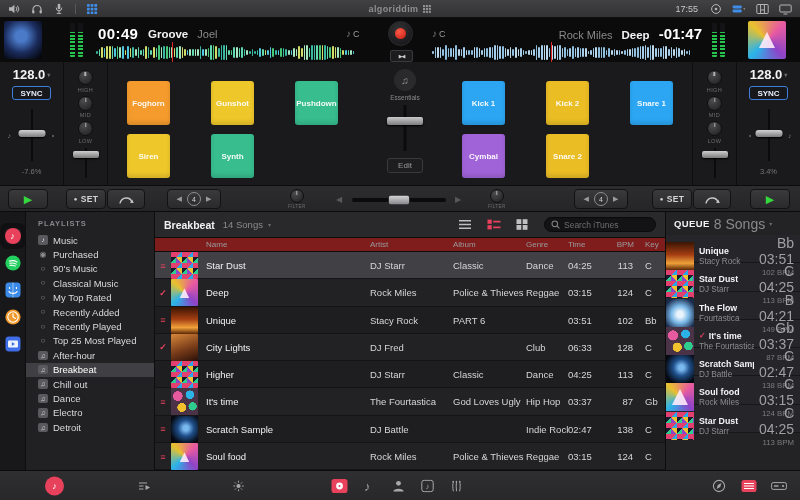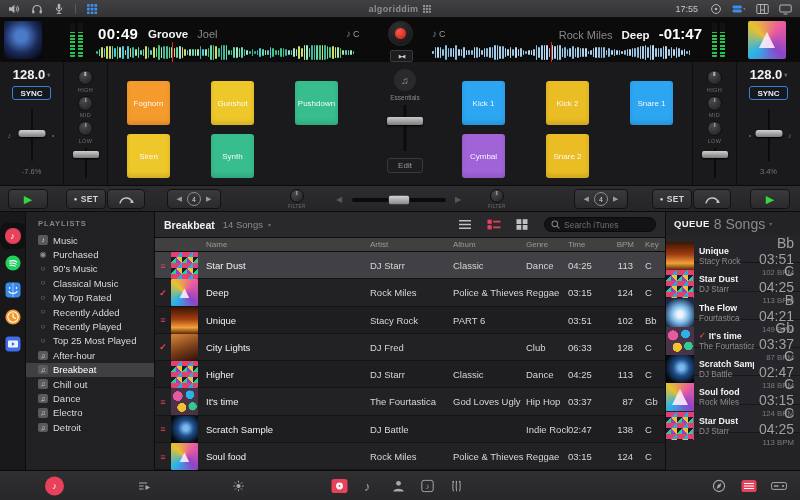--- a/index.html
+++ b/index.html
@@ -60,21 +60,21 @@
   #eqR{left:692px;border-left:1px solid #0e0e0f}
   .knob-group{display:flex;flex-direction:column;align-items:center;margin-bottom:3px}
   .knob{width:15px;height:15px;border-radius:50%;background:radial-gradient(circle at 36% 28%,#4c4c4e,#1e1e20);border:1px solid #0f0f11;position:relative;box-sizing:border-box}
   .knob::after{content:"";position:absolute;left:50%;top:1px;width:1.4px;height:4px;background:#b0b0b2;transform:translateX(-50%)}
   .knob-label{font-size:5.5px;color:#6e6e70;margin-top:1.5px;letter-spacing:.4px}
   .vol-fader{position:relative;width:30px;height:30px;margin-top:1px}
   .vol-fader::before{content:"";position:absolute;left:50%;top:0;bottom:0;width:2px;background:#0b0b0c;transform:translateX(-50%)}
   .vf-handle{position:absolute;top:3px;left:50%;transform:translateX(-50%);width:26px;height:7px;border-radius:2px;background:linear-gradient(#cecece,#7a7a7c);box-shadow:0 1px 2px #000}
   .pads{position:absolute;top:19px;display:grid;grid-template-columns:repeat(3,43px);grid-auto-rows:44px;column-gap:41px;row-gap:9px}
   #padsL{left:127px}#padsR{left:462px}
-  .pad{border-radius:3px;display:flex;align-items:center;justify-content:center;font-size:8px;font-weight:normal;color:rgba(255,255,255,.94);text-align:center;box-shadow:inset 0 -3px 4px rgba(0,0,0,.12)}
+  .pad{border-radius:3px;display:flex;align-items:center;justify-content:center;font-size:8px;font-weight:bold;color:rgba(255,255,255,.94);text-align:center;box-shadow:inset 0 -3px 4px rgba(0,0,0,.12)}
   .fxcol{position:absolute;left:378px;width:54px;top:0;bottom:0;display:flex;flex-direction:column;align-items:center}
   .fx-icon{margin-top:7px;width:22px;height:22px;border-radius:50%;background:#2a2a2c;color:#9a9a9c;font-size:10px;display:flex;align-items:center;justify-content:center}
   .fx-label{margin-top:3px;font-size:6.5px;color:#8a8a8c}
   .fx-slider{position:relative;width:38px;height:46px;margin-top:4px}
   .fx-slider::before{content:"";position:absolute;left:50%;top:0;bottom:0;width:3px;background:#0b0b0c;transform:translateX(-50%)}
   .fx-handle{position:absolute;top:12px;left:50%;transform:translateX(-50%);width:36px;height:8px;border-radius:2px;background:linear-gradient(#cacaca,#7e7e80);box-shadow:0 1px 2px #000}
   .edit-btn{margin-top:7px;font-size:8px;color:#9a9a9c;border:1px solid #3a3a3c;border-radius:3px;padding:2px 10px;background:#1d1d1f}
   
   .transport{position:absolute;top:185px;left:0;right:0;height:27px;background:linear-gradient(#2d2d2f,#252527);border-top:1px solid #0b0b0c;border-bottom:1px solid #0b0b0c;box-sizing:border-box}
   .t-btn{position:absolute;top:3px;height:20px;background:linear-gradient(#3a3a3c,#2a2a2c);border:1px solid #121214;border-radius:4px;display:flex;align-items:center;justify-content:center;box-sizing:border-box;color:#d4d4d6}
@@ -110,21 +110,21 @@
   .list-head{height:26px;background:#29292b;border-bottom:1px solid #0d0d0e;display:flex;align-items:center;padding:0 9px;gap:5px;box-sizing:border-box}
   .lh-title{font-size:10.5px;font-weight:bold;color:#f2f2f4}
   .lh-count{font-size:9.5px;color:#8a8a8c;margin-left:3px}
   .lh-carat{font-size:6px;color:#6a6a6c}
   .lh-spacer{flex:1}
   .view-ico{margin:0 5px;display:flex;align-items:center}
   .search{width:112px;height:15px;background:#131315;border:1px solid #0a0a0c;border-radius:8px;display:flex;align-items:center;padding:0 6px;gap:4px;box-sizing:border-box;margin-left:6px}
   .search input{flex:1;min-width:0;background:transparent;border:none;outline:none;color:#ccc;font-size:8.5px;font-family:inherit;padding:0}
   .search input::placeholder{color:#6e6e70}
   .tgrid{display:grid;grid-template-columns:16px 30px 1fr 83px 73px 42px 40px 34px 23px;align-items:center}
-  .col-head{height:13px;background:#404040;border-bottom:1px solid #0d0d0e;font-size:8px;color:#9a9a9c}
+  .col-head{height:13px;background:#7f1d1d;border-bottom:1px solid #0d0d0e;font-size:8px;color:#9a9a9c}
   .col-head .cn{padding-left:5px}
   .col-head .cr{text-align:right;padding-right:8px}
   .rows{flex:1;overflow:hidden}
   .trow{height:27.3px;background:#1e1e20;border-bottom:1px solid #141416;box-sizing:border-box;font-size:9.5px;color:#e4e4e6}
   .trow:nth-child(even){background:#222225}
   .trow.sel{background:#414145}
   .t-ind{text-align:center;color:#e8415c;font-size:9px;font-weight:bold}
   .t-art{width:27px;height:27px;border-radius:1px;overflow:hidden}
   .t-name{padding-left:5px;color:#f0f0f2;white-space:nowrap;overflow:hidden}
   .t-cell{white-space:nowrap;overflow:hidden;color:#d6d6d8}

